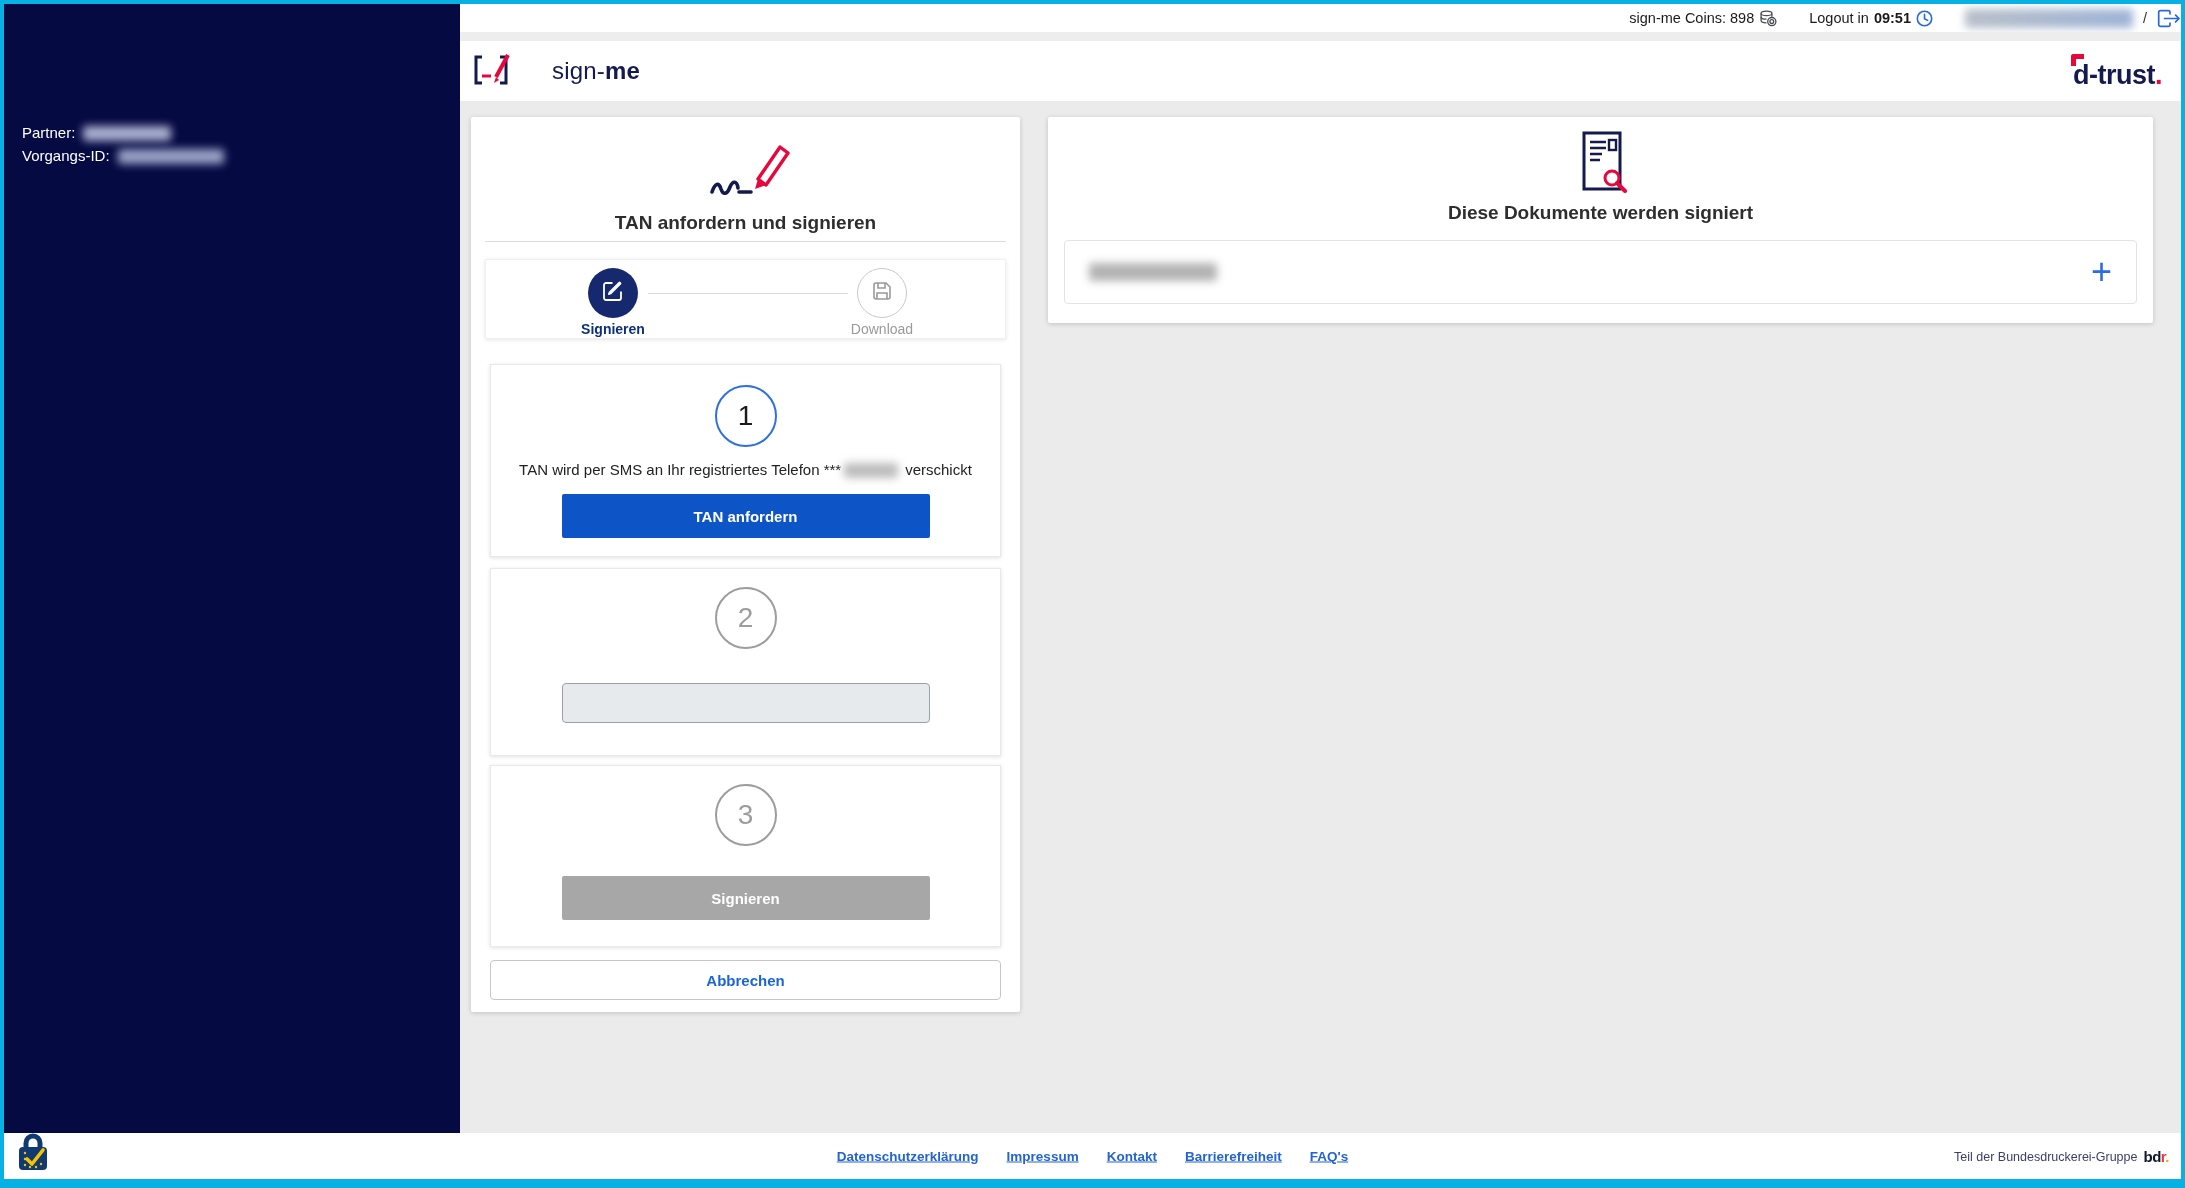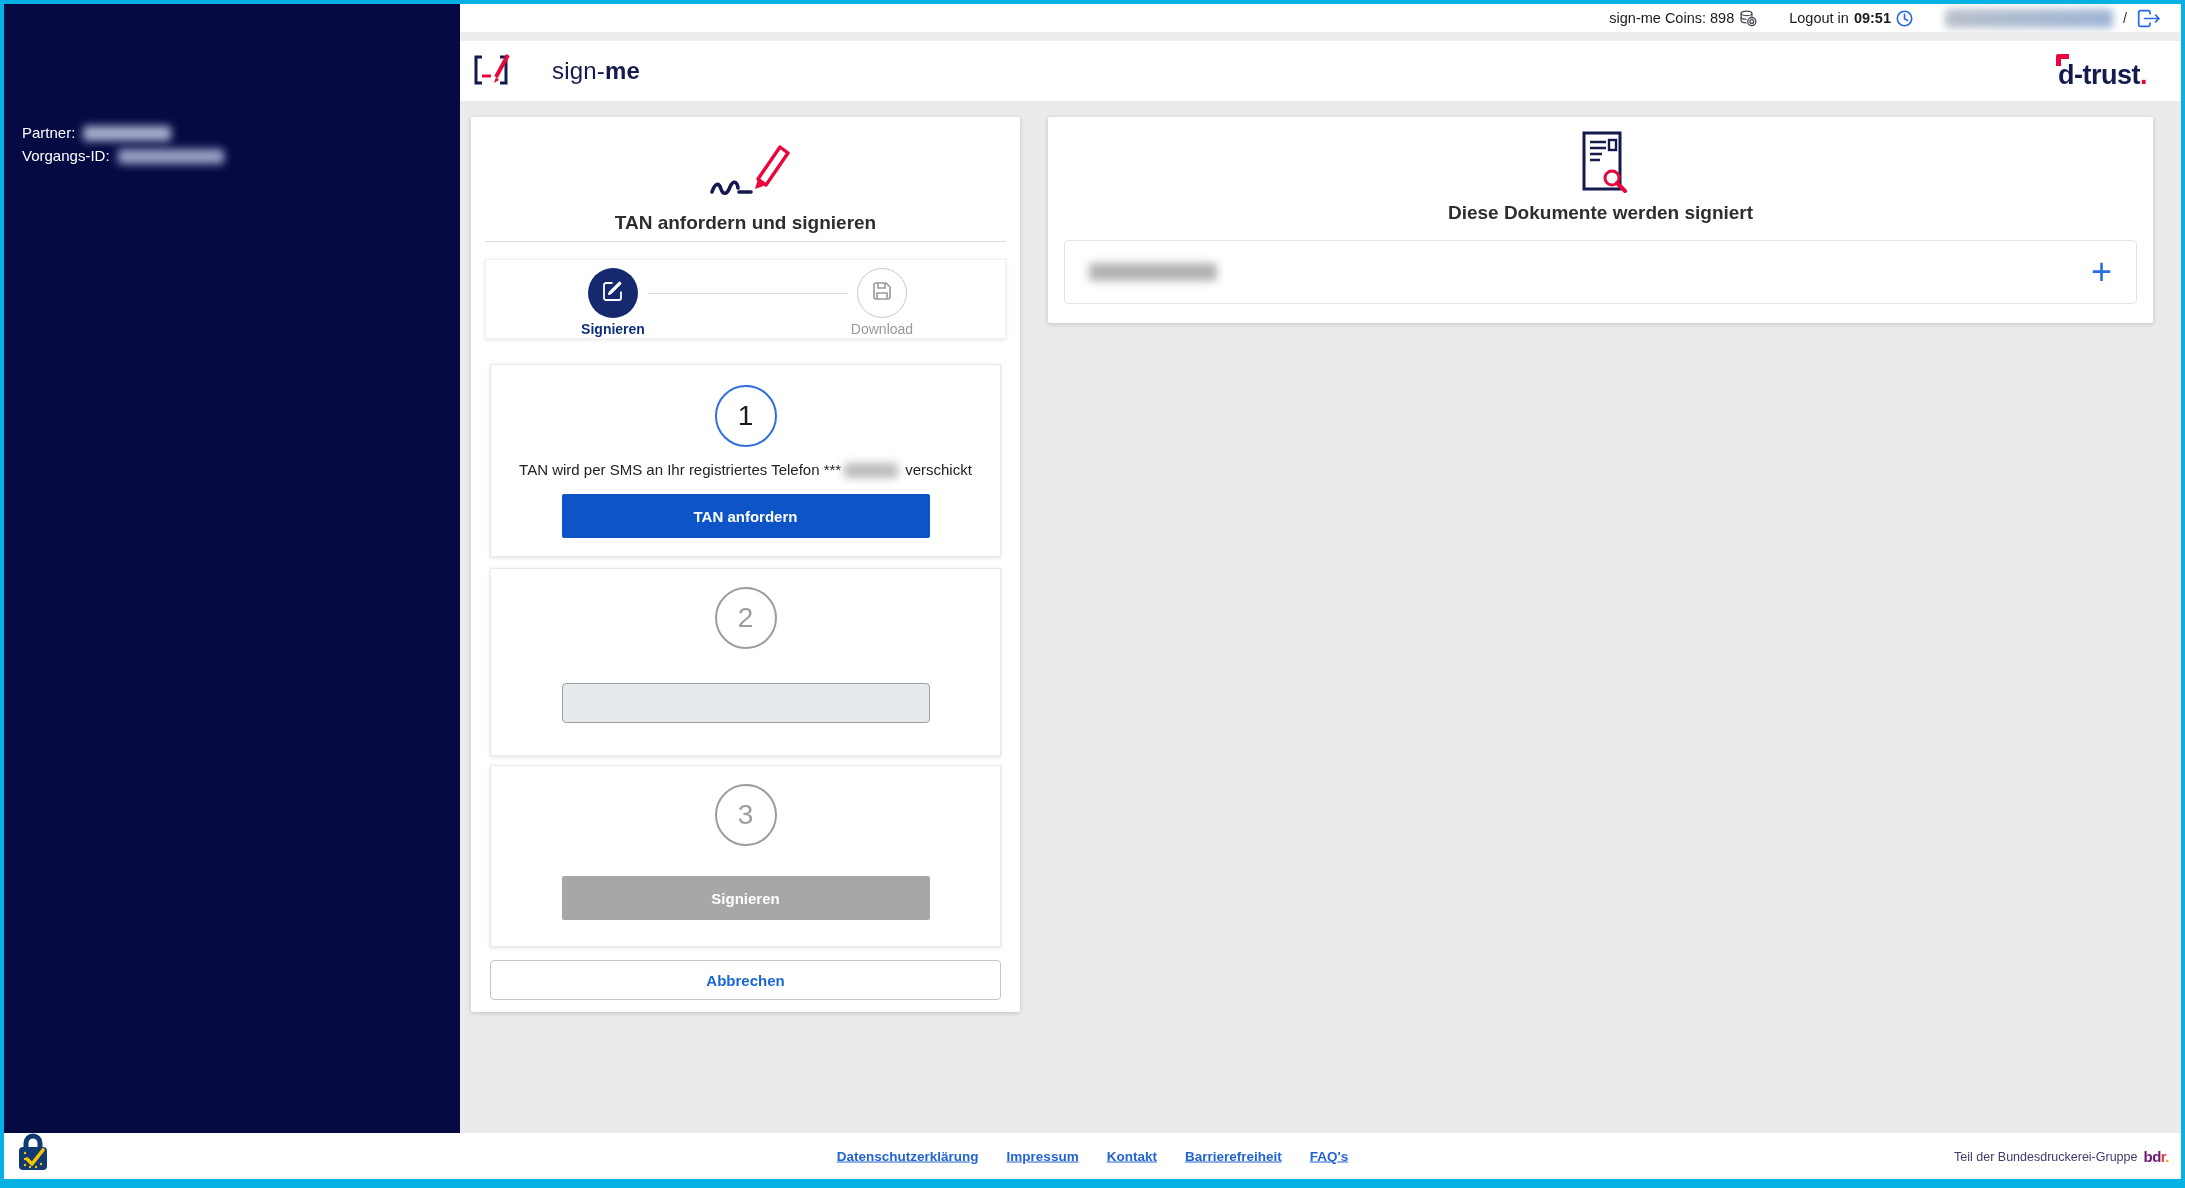--- a/index.html
+++ b/index.html
@@ -26,40 +26,40 @@
   .redact-partner   { width:88px;  height:15px; background:#aab0cf; }
   .redact-vorgang   { width:106px; height:15px; background:#9aa2c6; }
   .redact-phone     { width:54px;  height:15px; background:#bcbcbc; vertical-align:-3px; margin:0 7px 0 3px; }
   .redact-pdf       { width:128px; height:18px; background:#b3b3b3; }
   .redact-user      { width:168px; height:19px; background:linear-gradient(90deg,#b7bfc9,#9db3d6); }
 
   
   .topbar {
     position:absolute; left:456px; right:0; top:0; height:28px;
     background:#fff; display:flex; align-items:center; justify-content:flex-end;
-    gap:8px; padding-right:20px; font-size:14.5px; color:#1a1a1a;
+    gap:8px; font-size:14.5px; color:#1a1a1a;
   }
   .topbar-band { position:absolute; left:456px; right:0; top:28px; height:9px; background:#ededed; }
   .tb-group { display:flex; align-items:center; gap:5px; }
   .tb-gap { width:16px; }
   .tb-time { font-weight:bold; }
   .tb-slash { color:#333; margin:0 2px; }
   .tb-icon { display:inline-flex; }
 
   
   .brandbar {
     position:absolute; left:456px; right:0; top:37px; height:60px;
     background:#fff; display:flex; align-items:center; justify-content:space-between;
     padding:0 14px 0 12px;
   }
   .signme-logo { display:flex; align-items:center; gap:8px; }
   .signme-text { font-size:24px; color:#141a4e; letter-spacing:.2px;margin-left:28px; }
   .signme-text .p1 { font-weight:normal; }
   .signme-text .p2 { font-weight:bold; }
-  .dtrust-logo { position:relative; padding-top:8px; margin-right:20px; }
+  .dtrust-logo { position:relative; padding-top:8px; margin-right:5px; }
   .dtrust-corner { position:absolute; left:-2px; top:2px; width:13px; height:12px;
     border-top:5px solid #e8063c; border-left:5px solid #e8063c; border-top-left-radius:3px; }
   .dtrust-text { font-size:27px; font-weight:bold; color:#141a4e; letter-spacing:-0.5px; }
   .dtrust-dot { color:#e8063c; }
 
   
   .card {
     position:absolute; background:#fff;
     box-shadow:0 1px 5px rgba(0,0,0,.18); border-radius:2px;
   }
@@ -133,21 +133,21 @@
   .footer-links {
     position:absolute; left:0; right:0; top:50%; transform:translateY(-50%);
     display:flex; justify-content:center; gap:28px;
   }
   .footer-links a { color:#2364d2; font-size:13.5px; font-weight:bold; text-decoration:underline; }
   .footer-right {
     position:absolute; right:12px; top:50%; transform:translateY(-50%);
     display:flex; align-items:center; gap:6px; font-size:12.5px; color:#3c3c6e;
   }
   .bdr-logo { font-size:15px; font-weight:bold; letter-spacing:-0.5px; }
-  .bdr-p1 { color:#701a75; } .bdr-p2 { color:#e8353c; } .bdr-dot { color:#f0a800; }
+  .bdr-p1 { color:#0f172a; } .bdr-p2 { color:#e8353c; } .bdr-dot { color:#f0a800; }
   .trust-lock { position:absolute; left:12px; bottom:3px; }
 </style>
 </head>
 <body>
 
 <div class="page">
 
   <div class="sidebar">
     <div class="sidebar-info">
       <div class="sidebar-row">

